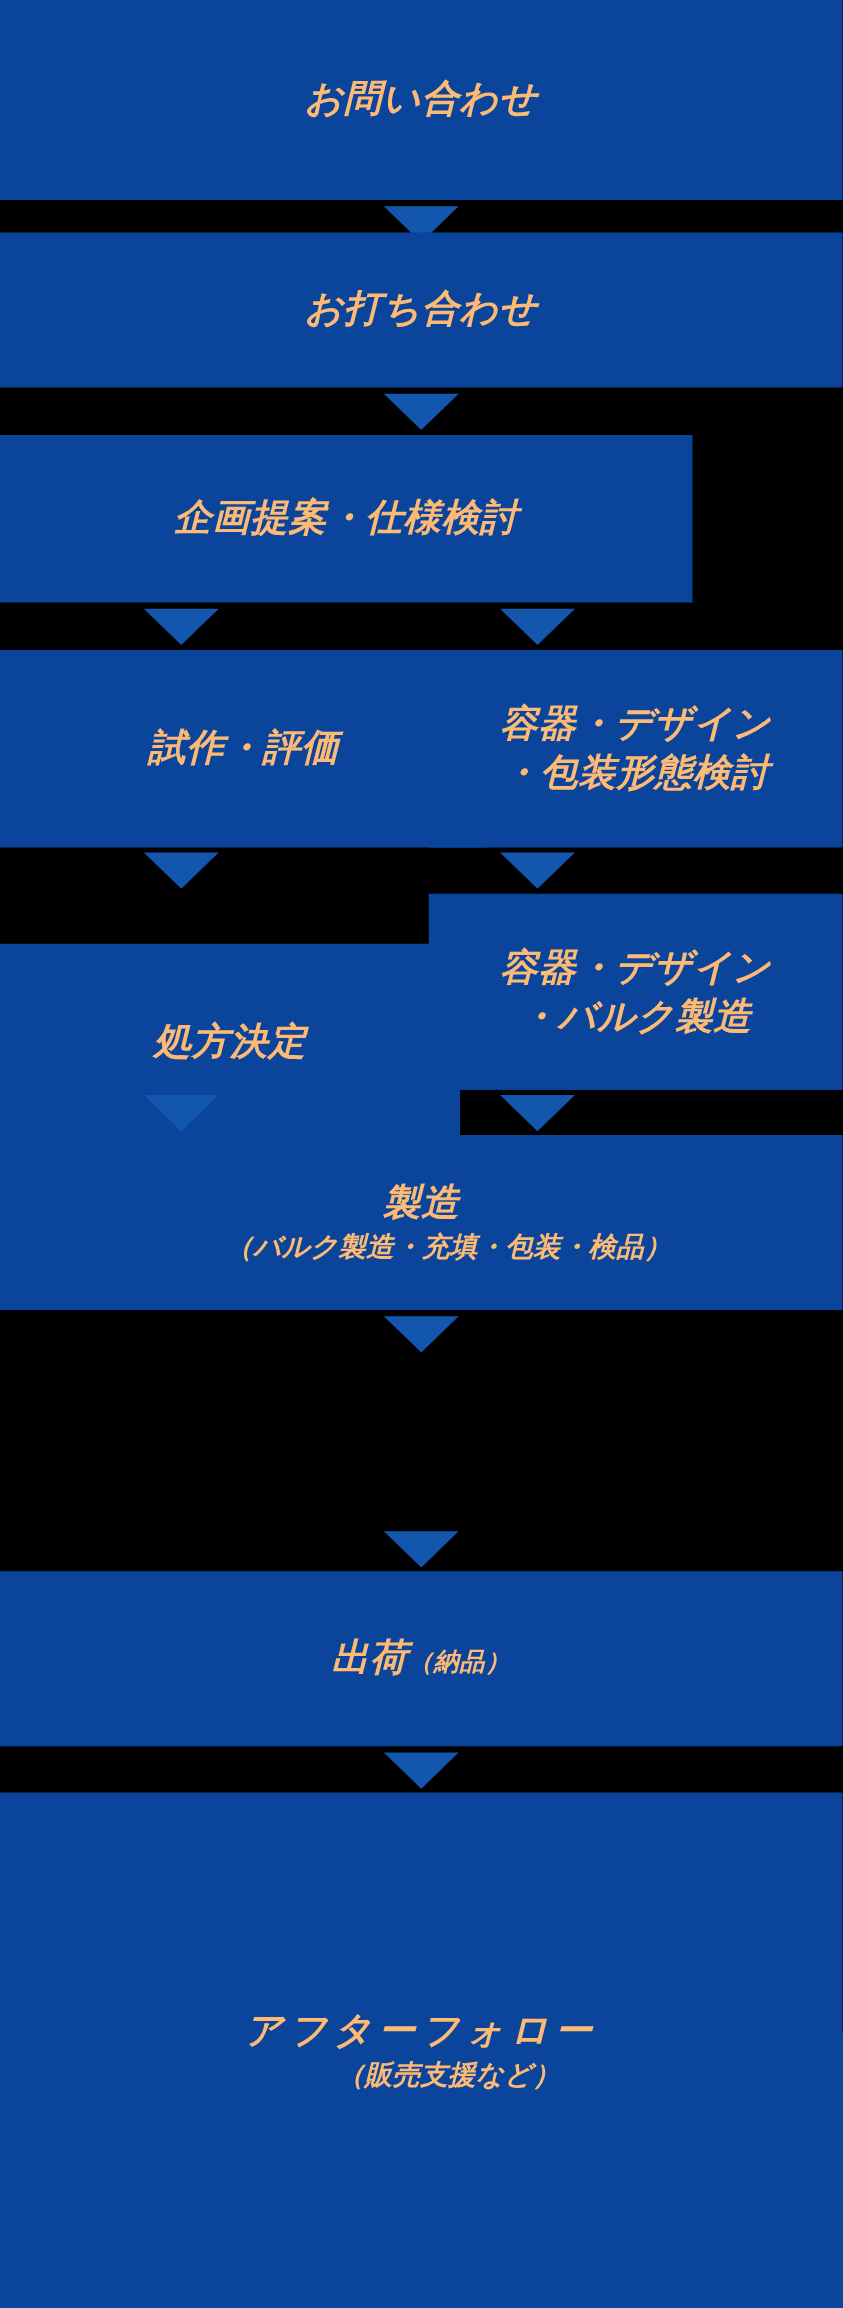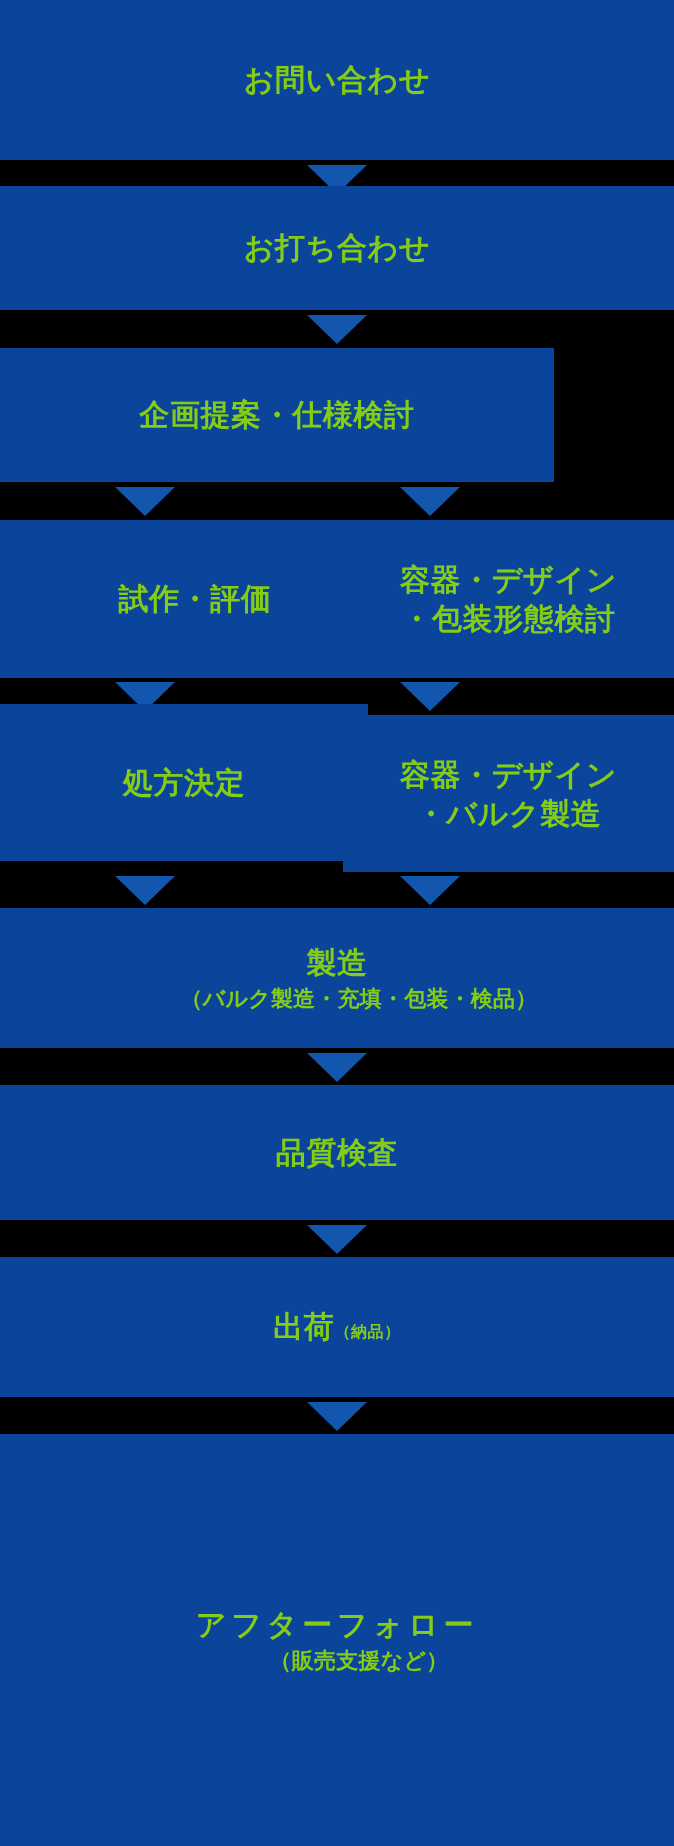--- a/index.html
+++ b/index.html
@@ -18,49 +18,50 @@
     position: relative;
     width: 674px;
     height: 1846px;
     background: #000000;
   }
 
   
   .step {
     position: absolute;
     background: #0b459b;
-    color: #84cc16;
+    color: #fdba74;
     display: flex;
     flex-direction: column;
     align-items: center;
     justify-content: center;
     text-align: center;
     box-sizing: border-box;
     line-height: 1.32;
+    font-style: italic;
   }
 
   .step .main {
     font-size: 30px;
     font-weight: 700;
     letter-spacing: 0.02em;
     white-space: nowrap;
   }
 
   .step .sub {
     font-size: 22px;
     font-weight: 700;
     letter-spacing: 0.01em;
     white-space: nowrap;
     margin-top: 2px;
     margin-left: 44px;
   }
 
   
   .inline-note {
-    font-size: 16px;
+    font-size: 20px;
     font-weight: 700;
   }
 
   .step.two-line .main { line-height: 1.3; }
 
   
   .step .main.spaced { letter-spacing: 0.16em; }
 
   
   .arrow {
@@ -103,42 +104,39 @@
   </div>
 
   <div class="step two-line" style="left:343px; top:520px; width:331px; height:158px;">
     <span class="main">容器・デザイン</span>
     <span class="main">・包装形態検討</span>
   </div>
 
   <div class="arrow" style="left:115px; top:682px;"></div>
   <div class="arrow" style="left:400px; top:682px;"></div>
 
-  <div class="step" style="left:0; top:704px; width:368px; height:157px;">
+  <div class="step" style="left:0; top:755px; width:368px; height:157px;">
     <span class="main">処方決定</span>
   </div>
 
   <div class="step two-line" style="left:343px; top:715px; width:331px; height:157px;">
     <span class="main">容器・デザイン</span>
     <span class="main">・バルク製造</span>
   </div>
 
   <div class="arrow" style="left:115px; top:876px;"></div>
   <div class="arrow" style="left:400px; top:876px;"></div>
 
   <div class="step" style="left:0; top:908px; width:674px; height:140px;">
     <span class="main">製造</span>
     <span class="sub">（バルク製造・充填・包装・検品）</span>
   </div>
 
   <div class="arrow" style="left:307px; top:1053px;"></div>
 
-  <div class="step" style="left:0; top:1085px; width:674px; height:135px;">
-    <span class="main">品質検査</span>
-  </div>
 
   <div class="arrow" style="left:307px; top:1225px;"></div>
 
   <div class="step" style="left:0; top:1257px; width:674px; height:140px;">
     <span class="main"><span>出荷</span><span class="inline-note">（納品）</span></span>
   </div>
 
   <div class="arrow" style="left:307px; top:1402px;"></div>
 
   <div class="step" style="left:0; top:1434px; width:674px; height:412px;">

